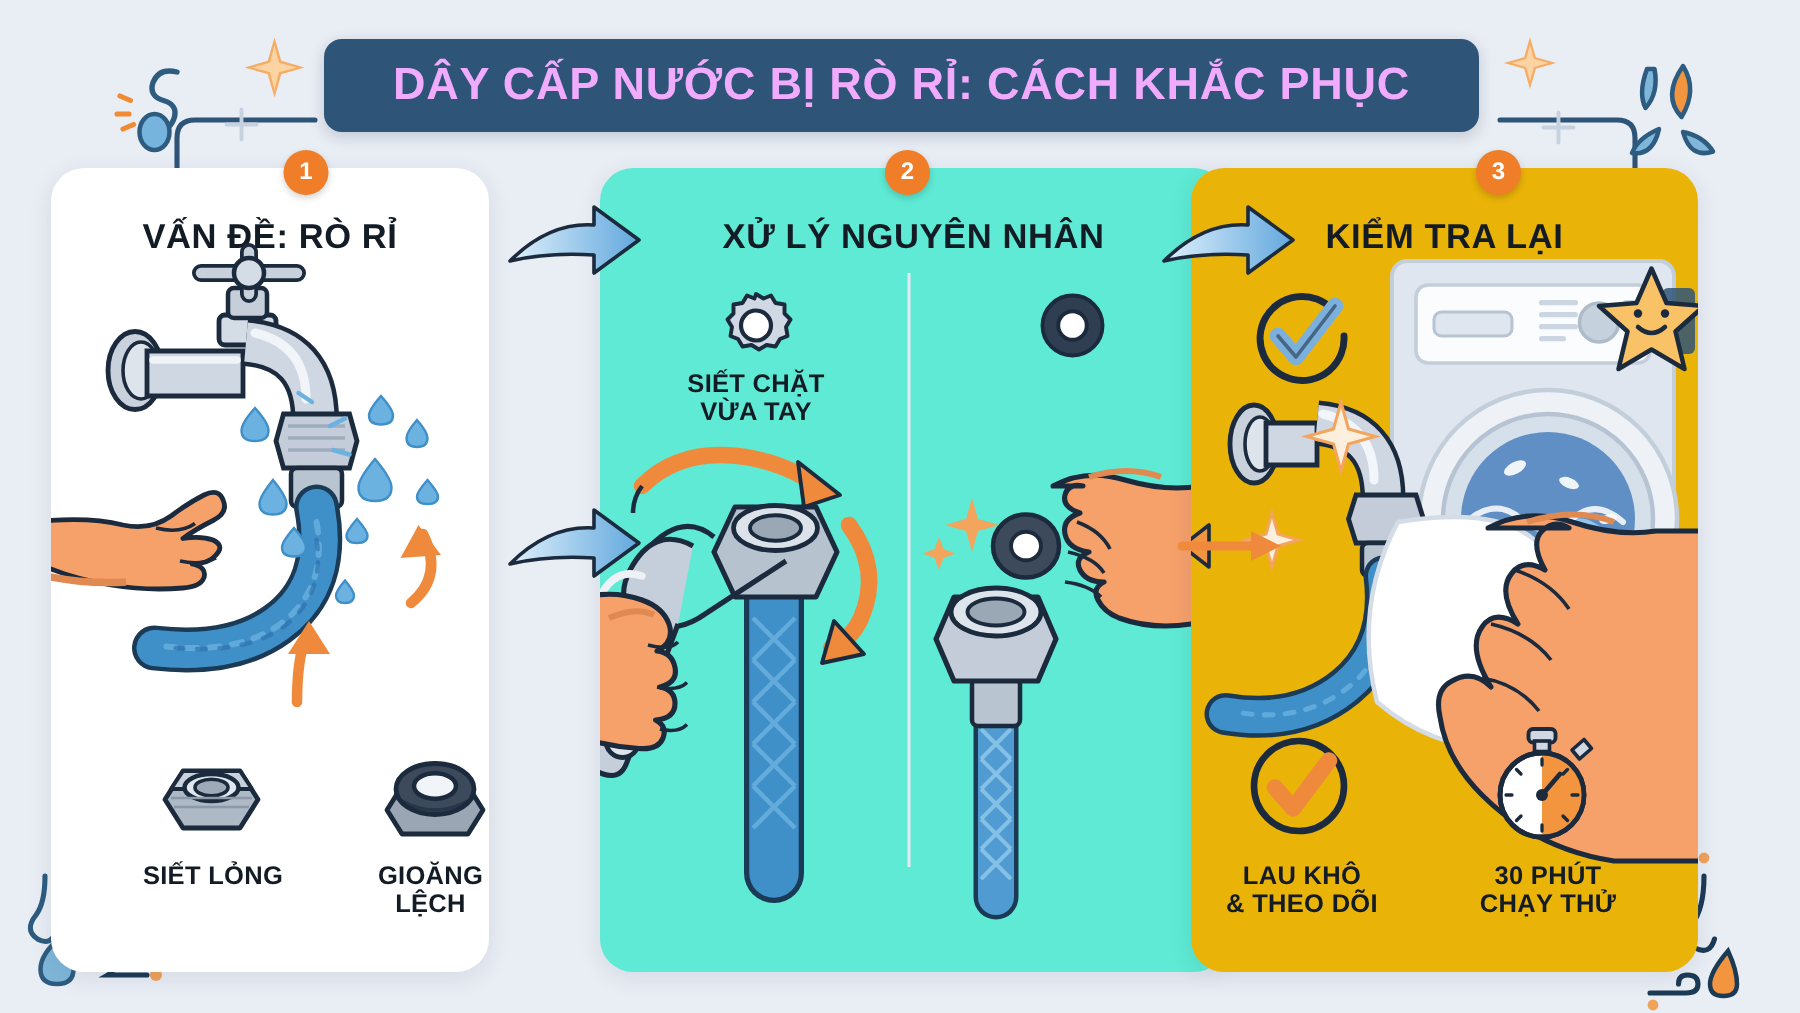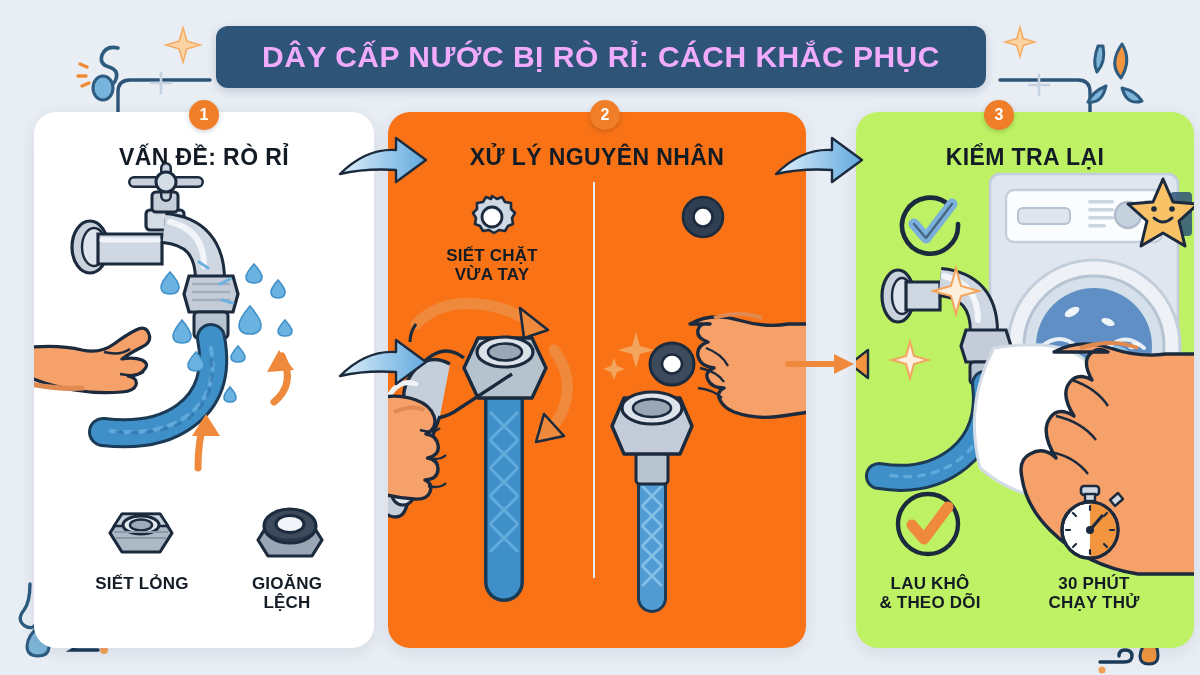--- a/index.html
+++ b/index.html
@@ -26,23 +26,23 @@
     white-space:nowrap;
   }
 
   
   .panel {
     position:absolute; top:112px; height:536px;
     background:#fdfdfe; border-radius:22px;
     box-shadow:0 4px 16px rgba(40,60,90,.10);
     overflow:hidden;
   }
-  .p1 { left:34px;  width:340px; background:#ffffff; }
-  .p2 { left:388px; width:418px; background:#f97316; }
-  .p3 { left:856px; width:338px; background:#bef264; }
+  .p1 { left:34px;  width:292px; background:#ffffff; }
+  .p2 { left:400px; width:418px; background:#5eead4; }
+  .p3 { left:794px; width:338px; background:#eab308; }
 
   .badge {
     position:absolute; top:100px; width:30px; height:30px; border-radius:50%;
     background:#f07d28; color:#fff; font-size:16px; font-weight:bold;
     display:flex; align-items:center; justify-content:center;
     box-shadow:0 2px 5px rgba(0,0,0,.18); z-index:6;
   }
   .b1 { left:189px; } .b2 { left:590px; } .b3 { left:984px; }
 
   .panel-head {

